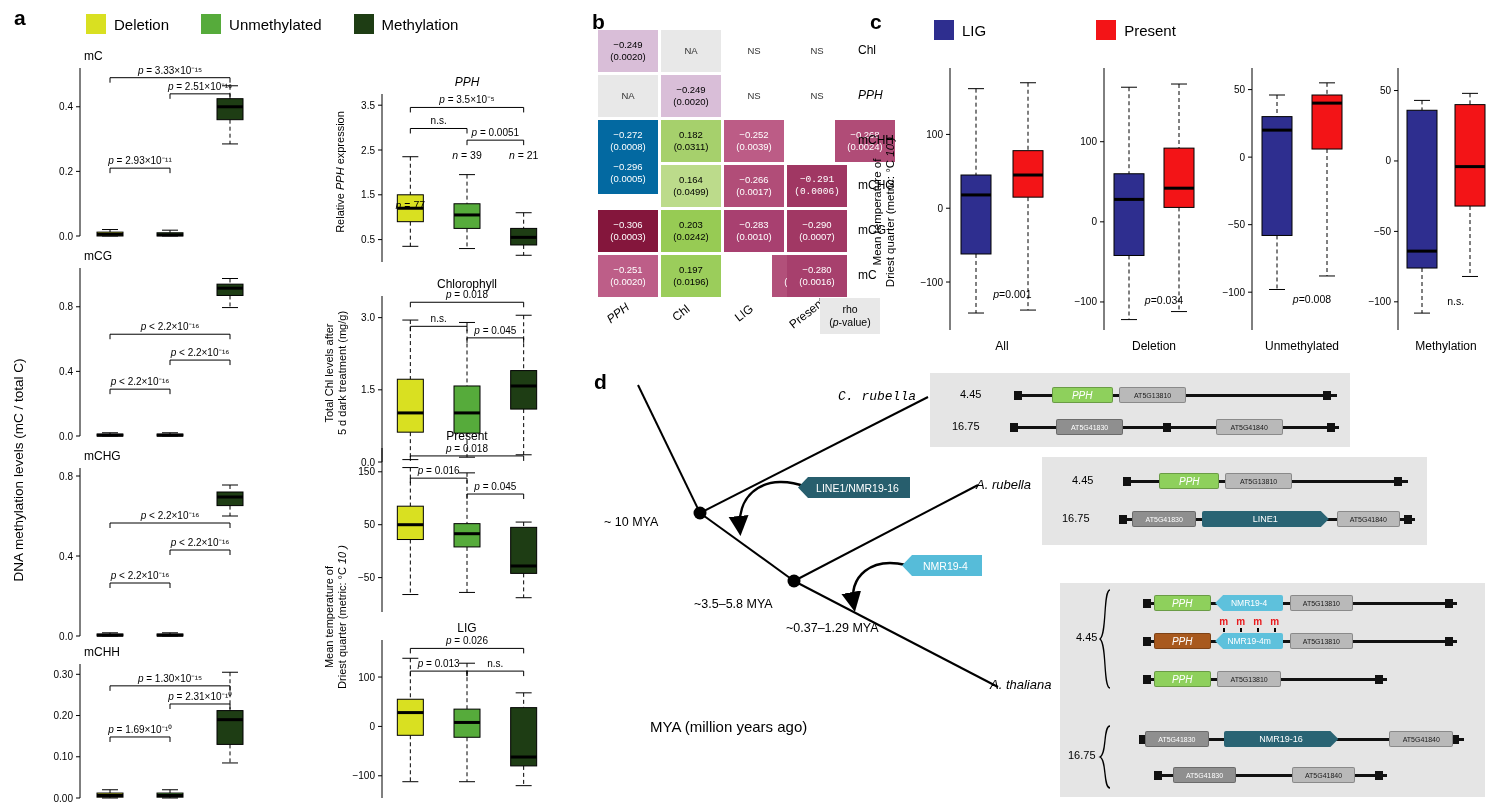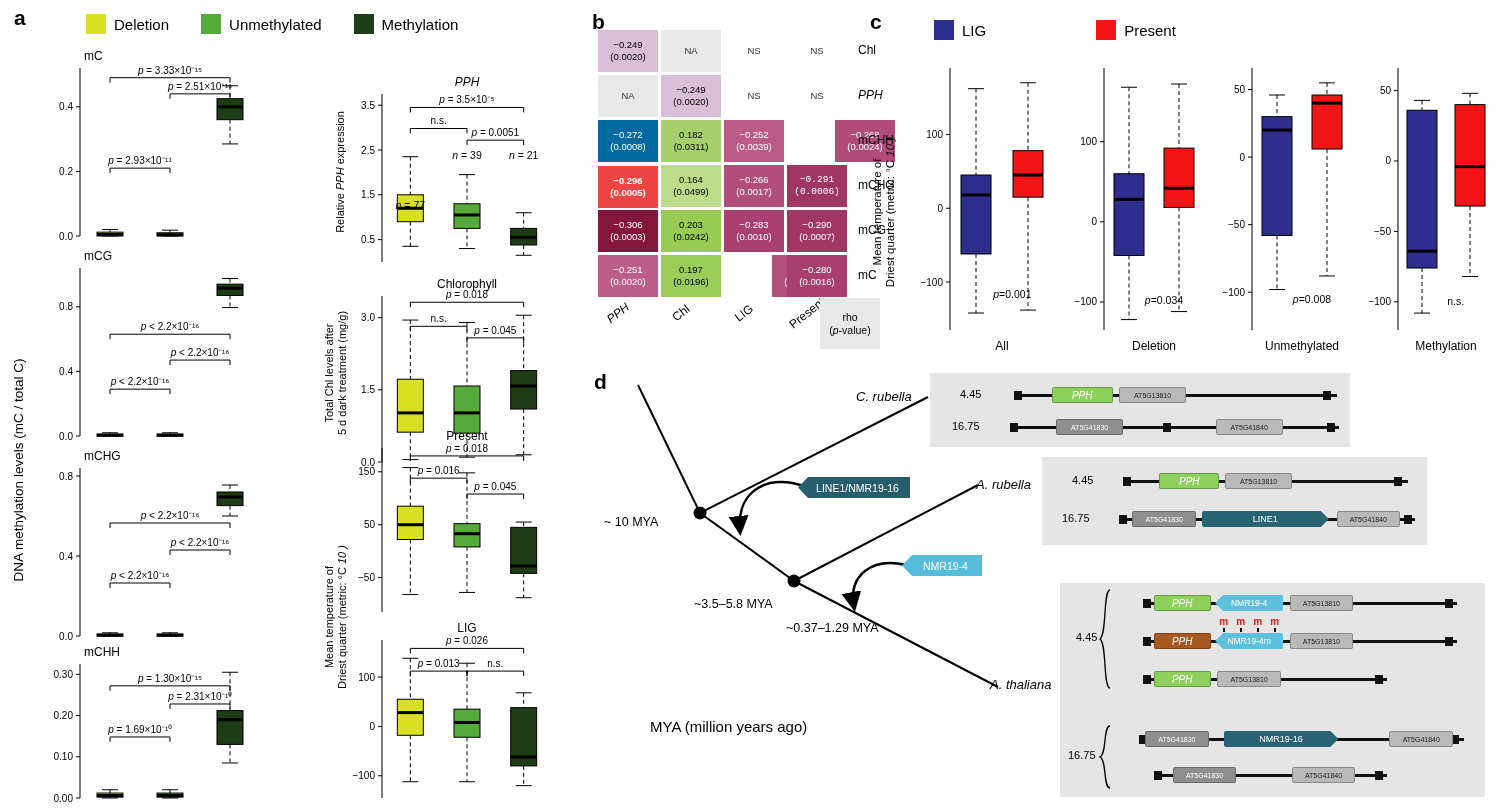--- a/index.html
+++ b/index.html
@@ -9,21 +9,21 @@
   .plot { position:absolute; }
   .legend { position:absolute; display:flex; align-items:center; font-size:15px; }
   .legend .item { display:flex; align-items:center; margin-right:32px; }
   .legend .sq { display:inline-block; width:20px; height:20px; margin-right:8px; }
   .rot { position:absolute; transform:translate(-50%,-50%) rotate(-90deg); white-space:nowrap; text-align:center; font-size:11px; line-height:13px; }
   #ylabel-a { font-size:13.5px; }
   #heatmap { position:absolute; left:598px; top:30px; }
   .hm-cell { position:absolute; width:60px; height:42px; display:flex; flex-direction:column; align-items:center; justify-content:center; font-size:9.5px; line-height:12px; text-align:center; }
   .hm-rowlab { position:absolute; font-size:12px; white-space:nowrap; }
   .hm-collab { position:absolute; font-size:12px; width:72px; text-align:center; transform:rotate(-38deg); }
-  #hm-legend { position:absolute; left:820px; top:298px; width:60px; height:51px; background:#e8e8e8; display:flex; flex-direction:column; align-items:center; justify-content:center; font-size:10.5px; line-height:13px; }
+  #hm-legend { position:absolute; left:820px; top:298px; width:60px; height:36px; background:#e8e8e8; display:flex; flex-direction:column; align-items:center; justify-content:center; font-size:10.5px; line-height:13px; }
   #panel-d { position:absolute; left:590px; top:365px; width:912px; height:443px; }
   #tree-svg { position:absolute; left:0; top:0; pointer-events:none; }
   .node-label { position:absolute; font-size:12.5px; white-space:nowrap; }
   .sp-label { position:absolute; font-style:italic; font-size:13px; white-space:nowrap; }
   .sp-box { position:absolute; background:#e5e5e5; }
   .ins-tag { position:absolute; height:21px; display:flex; align-items:center; justify-content:center; color:#fff; font-size:10.5px; padding:0 6px 0 13px; clip-path:polygon(10px 0,100% 0,100% 100%,10px 100%,0 50%); white-space:nowrap; }
   #mya-note { position:absolute; font-size:15px; }
   .gscale { position:absolute; font-size:11px; }
   .gline { position:absolute; height:3px; background:#111; }
   .gtick { position:absolute; width:8px; height:9px; background:#111; }
@@ -404,21 +404,21 @@
       <div class="hm-cell" style="left: 0px; top: 45px; background: rgb(232, 232, 232); color: rgb(51, 51, 51);">NA</div>
       <div class="hm-cell" style="left: 63px; top: 45px; background: rgb(217, 190, 216); color: rgb(0, 0, 0);">−0.249<br>(0.0020)</div>
       <div class="hm-cell" style="left: 126px; top: 45px; background: rgb(255, 255, 255); color: rgb(51, 51, 51);">NS</div>
       <div class="hm-cell" style="left: 189px; top: 45px; background: rgb(255, 255, 255); color: rgb(51, 51, 51);">NS</div>
       <div class="hm-rowlab" style="left: 260px; top: 58px;"><i>PPH</i></div>
       <div class="hm-cell" style="left: 0px; top: 90px; background: #0369a1; color: rgb(255, 255, 255); text-align: center;">−0.272<br>(0.0008)</div>
       <div class="hm-cell" style="left: 63px; top: 90px; background: rgb(166, 208, 108); color: rgb(0, 0, 0);">0.182<br>(0.0311)</div>
       <div class="hm-cell" style="left: 126px; top: 90px; background: rgb(188, 92, 134); color: rgb(255, 255, 255);">−0.252<br>(0.0039)</div>
       <div class="hm-cell" style="left: 189px; top: 90px; background: rgb(176, 76, 119); color: rgb(255, 255, 255); margin-left: 48px;">−0.268<br>(0.0024)</div>
       <div class="hm-rowlab" style="left: 260px; top: 103px;">mCHH</div>
-      <div class="hm-cell" style="left: 0px; top: 136px; background: #ef4444; color: rgb(255, 255, 255); font-weight: bold;">−0.296<br>(0.0005)</div>
+      <div class="hm-cell" style="left: 0px; top: 122px; background: #0369a1; color: rgb(255, 255, 255);">−0.296<br>(0.0005)</div>
       <div class="hm-cell" style="left: 63px; top: 135px; background: rgb(188, 219, 139); color: rgb(0, 0, 0);">0.164<br>(0.0499)</div>
       <div class="hm-cell" style="left: 126px; top: 135px; background: rgb(177, 77, 120); color: rgb(255, 255, 255);">−0.266<br>(0.0017)</div>
       <div class="hm-cell" style="left: 189px; top: 135px; background: rgb(160, 55, 99); color: rgb(255, 255, 255); font-family: Liberation Mono, monospace;">−0.291<br>(0.0006)</div>
       <div class="hm-rowlab" style="left: 260px; top: 148px;">mCHG</div>
       <div class="hm-cell" style="left: 0px; top: 180px; background: rgb(132, 22, 60); color: rgb(255, 255, 255);">−0.306<br>(0.0003)</div>
       <div class="hm-cell" style="left: 63px; top: 180px; background: rgb(151, 203, 84); color: rgb(0, 0, 0);">0.203<br>(0.0242)</div>
       <div class="hm-cell" style="left: 126px; top: 180px; background: rgb(168, 64, 112); color: rgb(255, 255, 255);">−0.283<br>(0.0010)</div>
       <div class="hm-cell" style="left: 189px; top: 180px; background: rgb(161, 56, 100); color: rgb(255, 255, 255);">−0.290<br>(0.0007)</div>
       <div class="hm-rowlab" style="left: 260px; top: 193px;">mCG</div>
       <div class="hm-cell" style="left: 0px; top: 225px; background: rgb(189, 94, 136); color: rgb(255, 255, 255);">−0.251<br>(0.0020)</div>
@@ -565,21 +565,21 @@
 
     <div class="node-label" style="left:14px;top:150px">~ 10 MYA</div>
     <div class="node-label" style="left:104px;top:232px">~3.5–5.8 MYA</div>
     <div class="node-label" style="left:196px;top:256px">~0.37–1.29 MYA</div>
 
     <div class="ins-tag" style="left:208px;top:112px;width:112px;background:#275e6d">LINE1/NMR19-16</div>
     <div class="ins-tag" style="left:312px;top:190px;width:80px;background:#56bcd9">NMR19-4</div>
 
     <div id="mya-note" style="left:60px;top:353px">MYA (million years ago)</div>
     <div id="species-host">
-        <div class="sp-label" style="left: 266px; top: 24px;">C. rubella</div>
+        <div class="sp-label" style="left: 248px; top: 24px; font-family: Liberation Mono, monospace;">C. rubella</div>
         <div class="sp-box" style="left: 340px; top: 8px; width: 420px; height: 74px;">
           <div class="gscale" style="left: 30px; top: 15px;">4.45</div>
           <div class="gline" style="left: 84px; width: 323.4px; top: 21px;"></div>
           <div class="gtick" style="left: 84px; top: 18px;"></div>
           <div class="gtick" style="left: 392.7px; top: 18px;"></div>
           <div class="gene" style="left: 121.8px; width: 60.9px; top: 14px; background: rgb(142, 208, 92); color: rgb(255, 255, 255); font-size: 10px; font-style: italic;">PPH</div>
           <div class="gene" style="left: 189px; width: 67.2px; top: 14px; background: rgb(185, 185, 185); color: rgb(26, 26, 26); font-size: 7px;">AT5G13810</div>
           <div class="gscale" style="left: 22px; top: 47px;">16.75</div>
           <div class="gline" style="left: 79.8px; width: 329.7px; top: 53px;"></div>
           <div class="gtick" style="left: 79.8px; top: 50px;"></div>

